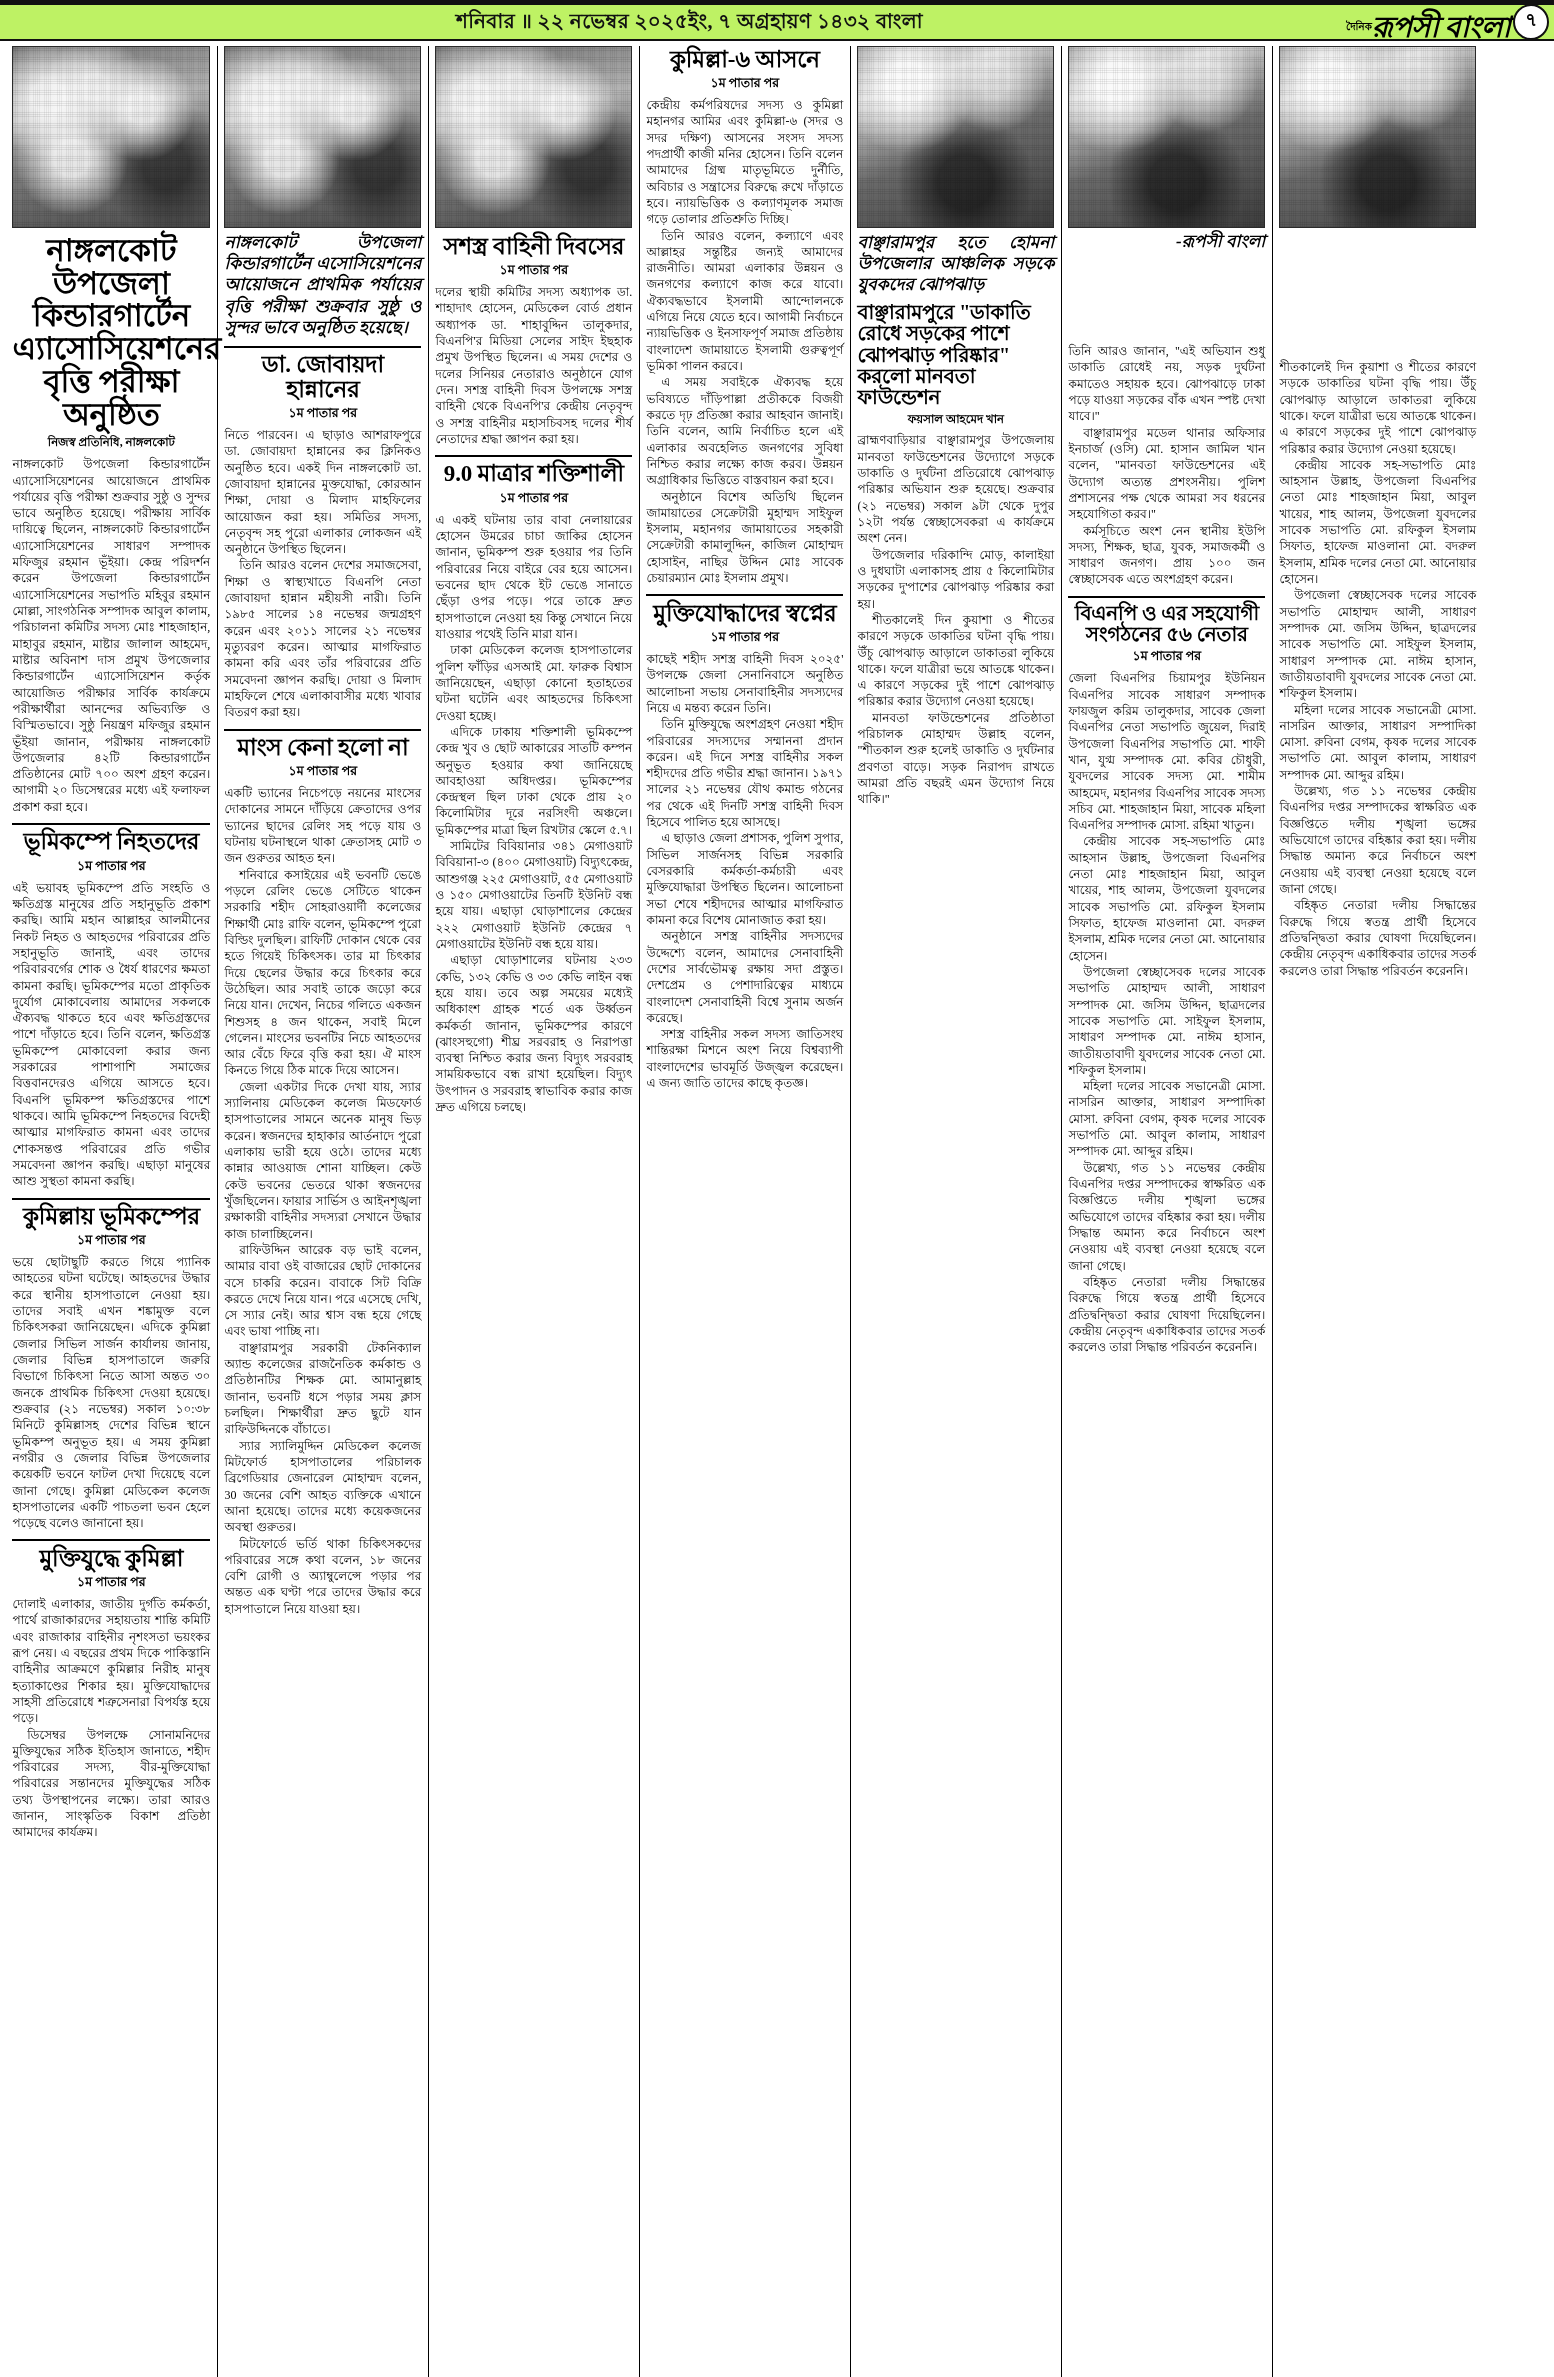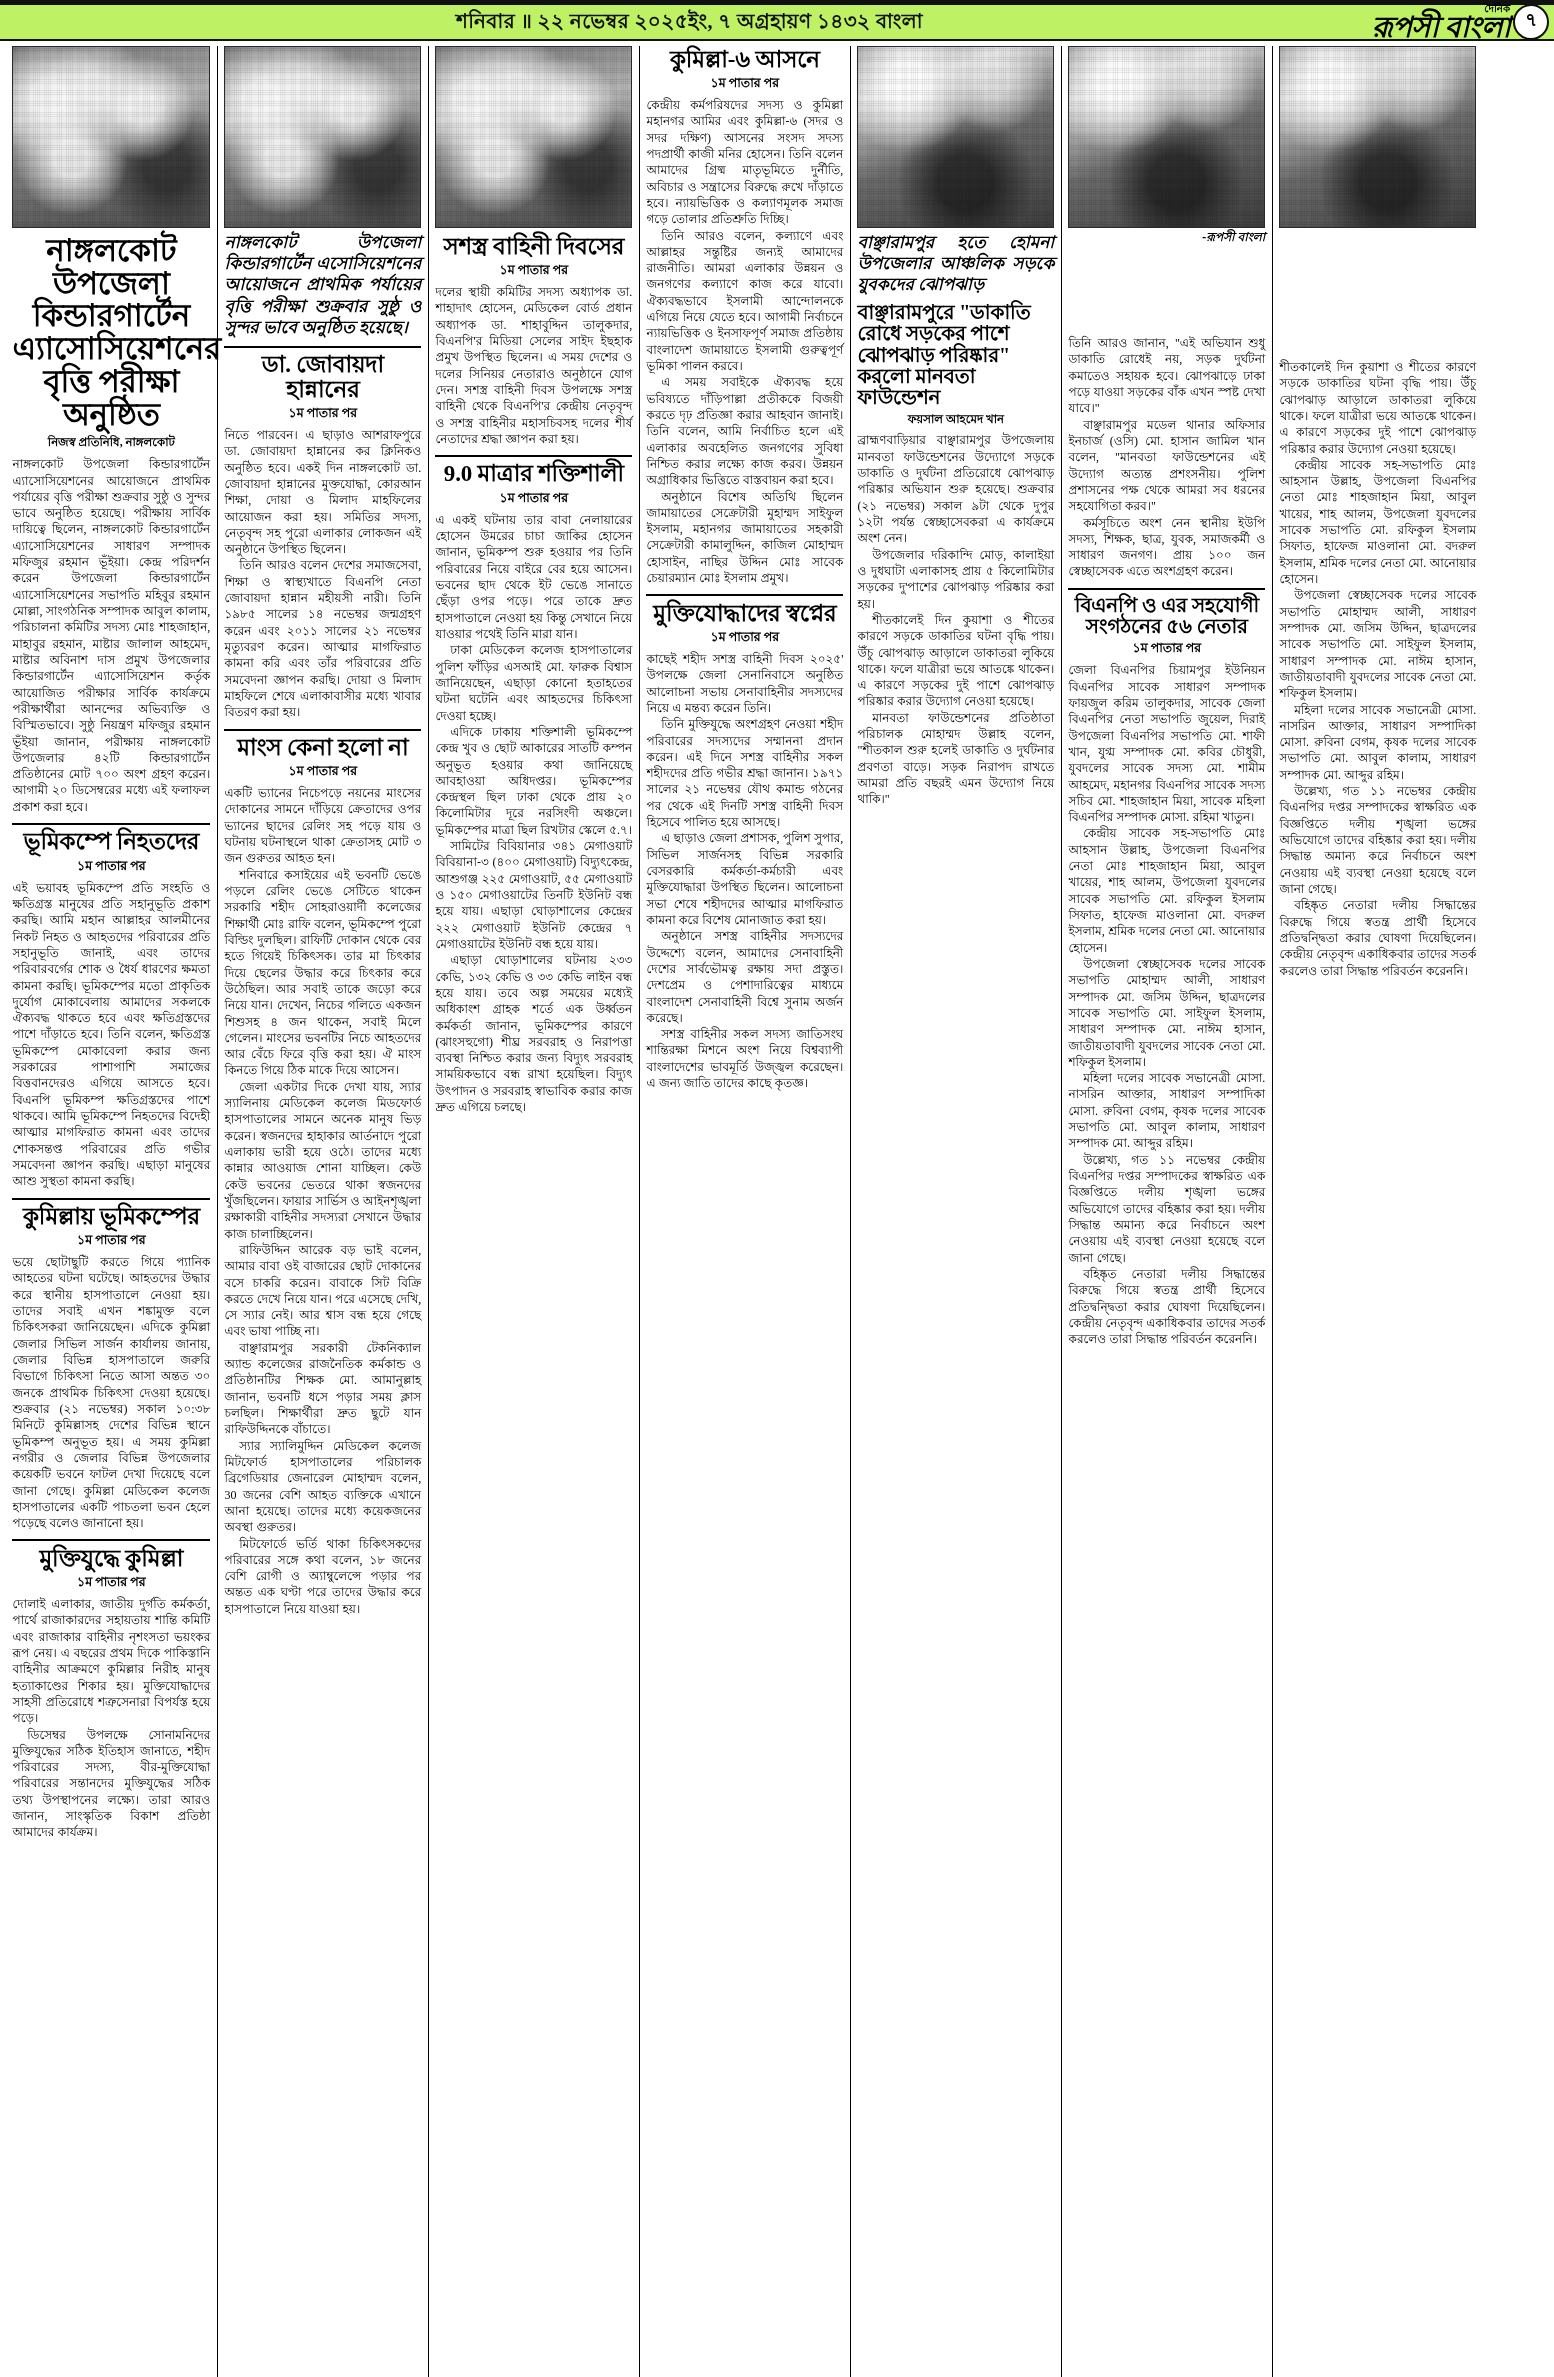--- a/index.html
+++ b/index.html
@@ -19,21 +19,21 @@
   }
   .masthead .dateline{
     font-size:20px;font-weight:bold;letter-spacing:0.4px;
     color:#111;text-align:center;width:100%;
     transform:translateX(-88px);
   }
   .brandblock{
     position:absolute;right:5.9px;top:-1.5px;
     display:flex;align-items:flex-end;gap:2.9px;
   }
-  .brand-wrap{display:flex;flex-direction:column;align-items:flex-end;line-height:1;}
+  .brand-wrap{display:flex;align-items:center;line-height:1;}
   .brand-small{font-size:10.3px;font-weight:bold;margin-left:4.4px;}
   .brand-main{
     font-size:29px;font-weight:bold;font-style:italic;
     letter-spacing:-0.7px;line-height:.92;
   }
   .pagecircle{
     width:32px;height:32px;border-radius:50%;
     border:2.2px solid #111;background:#fff;
     display:flex;align-items:center;justify-content:center;
     font-size:18.4px;font-weight:bold;margin-bottom:0.7px;
@@ -112,21 +112,21 @@
     background:
       radial-gradient(circle at 25% 20%, rgba(255,255,255,.9) 0 10%, rgba(255,255,255,0) 34%),
       radial-gradient(circle at 70% 18%, rgba(255,255,255,.6) 0 8%, rgba(255,255,255,0) 26%),
       radial-gradient(circle at 55% 75%, rgba(0,0,0,.55) 0 16%, rgba(0,0,0,0) 40%),
       linear-gradient(160deg,#9a9a9a 0%,#d2d2d2 22%,#6a6a6a 55%,#3c3c3c 100%);
   }
   .caption{
     font-size:17px;font-style:italic;font-weight:bold;
     line-height:1.25;margin:3.7px 0 2.9px 0;text-align:justify;
   }
-  .credit{text-align:right;font-style:italic;font-weight:bold;font-size:12px;}
+  .credit{text-align:right;font-style:italic;font-weight:bold;font-size:17px;}
   .spacer{height:5.9px;}
 </style>
 </head>
 <body>
 
 <div class="page">
 
   <div class="masthead">
     <div class="dateline">শনিবার ॥ ২২ নভেম্বর ২০২৫ইং, ৭ অগ্রহায়ণ ১৪৩২ বাংলা</div>
     <div class="brandblock">

